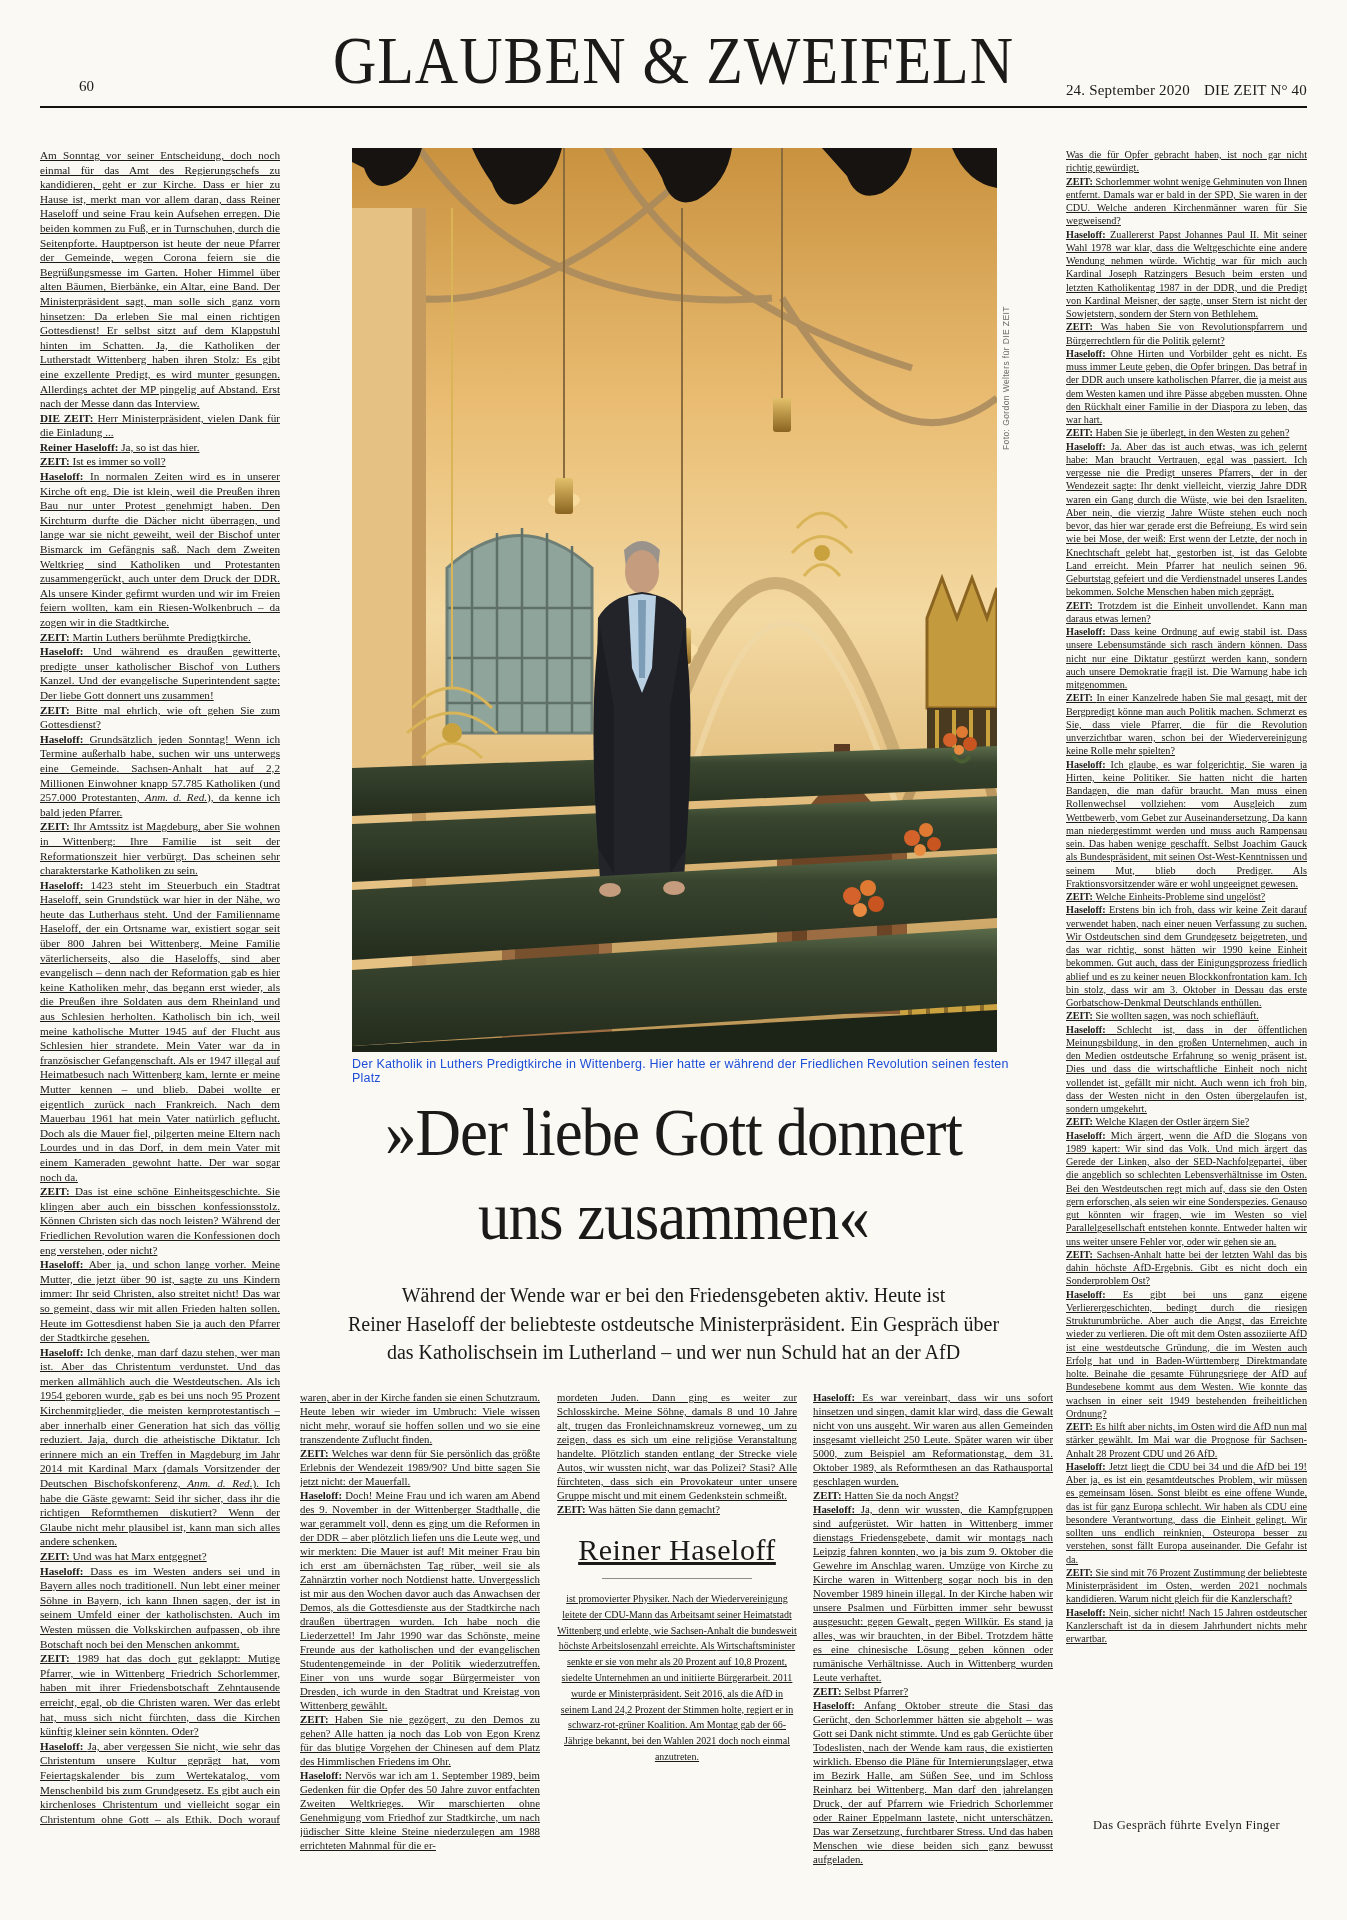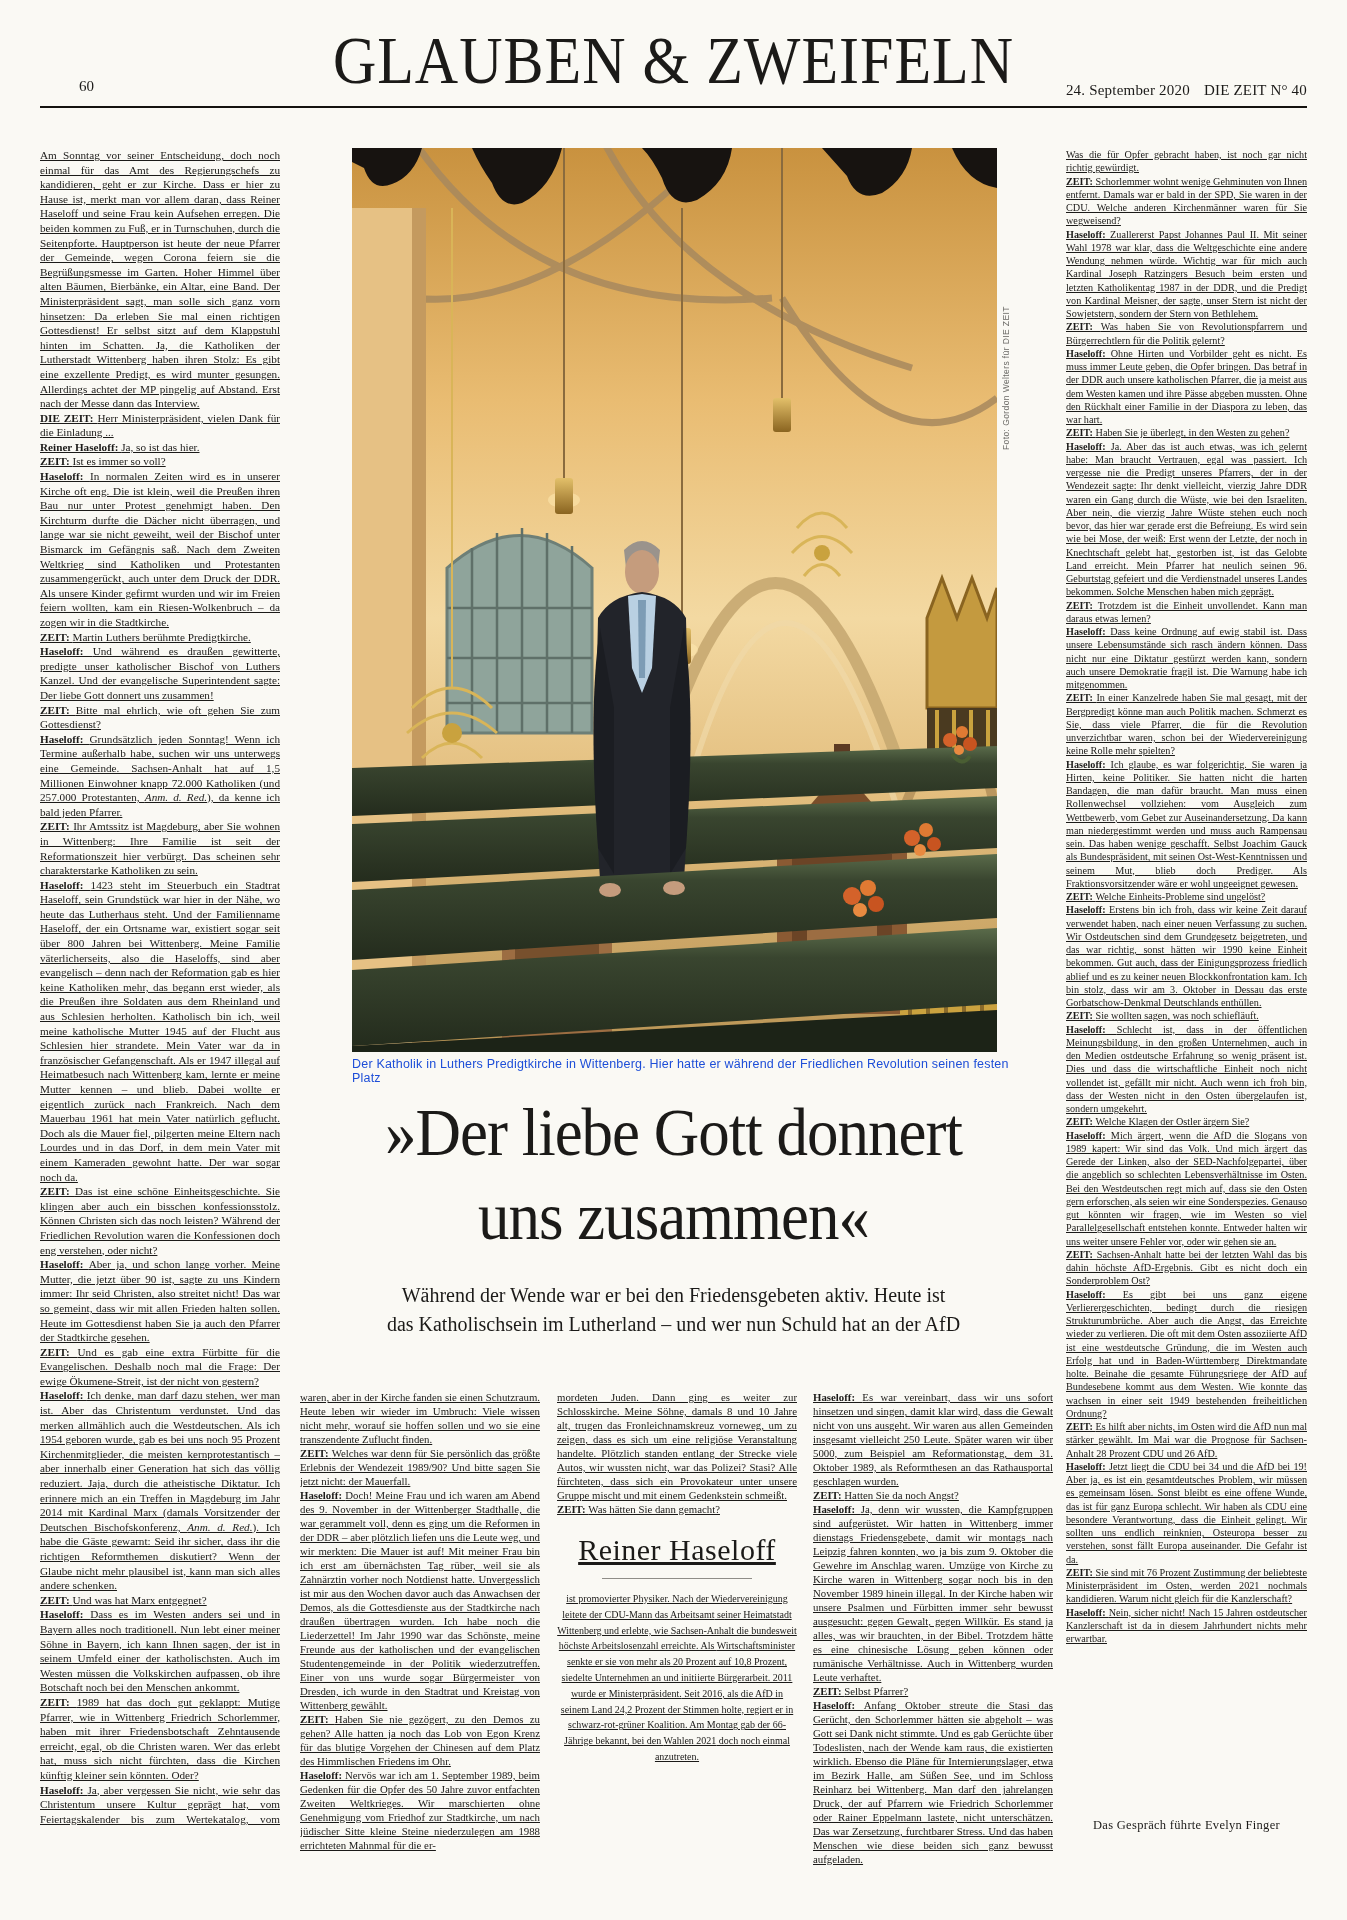--- a/index.html
+++ b/index.html
@@ -57,26 +57,25 @@
 
   <div id="col1" class="col">
       <p class="para"><span>Am Sonntag vor seiner Entscheidung, doch noch einmal für das Amt des Regierungschefs zu kandidieren, geht er zur Kirche. Dass er hier zu Hause ist, merkt man vor allem daran, dass Reiner Haseloff und seine Frau kein Aufsehen erregen. Die beiden kommen zu Fuß, er in Turnschuhen, durch die Seitenpforte. Hauptperson ist heute der neue Pfarrer der Gemeinde, wegen Corona feiern sie die Begrüßungsmesse im Garten. Hoher Himmel über alten Bäumen, Bierbänke, ein Altar, eine Band. Der Ministerpräsident sagt, man solle sich ganz vorn hinsetzen: Da erleben Sie mal einen richtigen Gottesdienst! Er selbst sitzt auf dem Klappstuhl hinten im Schatten. Ja, die Katholiken der Lutherstadt Wittenberg haben ihren Stolz: Es gibt eine exzellente Predigt, es wird munter gesungen. Allerdings achtet der MP pingelig auf Abstand. Erst nach der Messe dann das Interview.</span></p>
       <p class="para gap"><span class="b">DIE ZEIT: </span><span>Herr Ministerpräsident, vielen Dank für die Einladung ...</span></p>
       <p class="para"><span class="b">Reiner Haseloff: </span><span>Ja, so ist das hier.</span></p>
       <p class="para"><span class="b">ZEIT: </span><span>Ist es immer so voll?</span></p>
       <p class="para"><span class="b">Haseloff: </span><span>In normalen Zeiten wird es in unserer Kirche oft eng. Die ist klein, weil die Preußen ihren Bau nur unter Protest genehmigt haben. Den Kirchturm durfte die Dächer nicht überragen, und lange war sie nicht geweiht, weil der Bischof unter Bismarck im Gefängnis saß. Nach dem Zweiten Weltkrieg sind Katholiken und Protestanten zusammengerückt, auch unter dem Druck der DDR. Als unsere Kinder gefirmt wurden und wir im Freien feiern wollten, kam ein Riesen-Wolkenbruch – da zogen wir in die Stadtkirche.</span></p>
       <p class="para"><span class="b">ZEIT: </span><span>Martin Luthers berühmte Predigtkirche.</span></p>
       <p class="para"><span class="b">Haseloff: </span><span>Und während es draußen gewitterte, predigte unser katholischer Bischof von Luthers Kanzel. Und der evangelische Superintendent sagte: Der liebe Gott donnert uns zusammen!</span></p>
       <p class="para"><span class="b">ZEIT: </span><span>Bitte mal ehrlich, wie oft gehen Sie zum Gottesdienst?</span></p>
-      <p class="para"><span class="b">Haseloff: </span><span>Grundsätzlich jeden Sonntag! Wenn ich Termine außerhalb habe, suchen wir uns unterwegs eine Gemeinde. Sachsen-Anhalt hat auf 1,5 Millionen Einwohner knapp 72.000 Katholiken (und 257.000 Protestanten, </span><span class="i">Anm. d. Red.</span><span>), da kenne ich bald jeden Pfarrer.</span></p>
+      <p class="para"><span class="b">Haseloff: </span><span>Grundsätzlich jeden Sonntag! Wenn ich Termine außerhalb habe, suchen wir uns unterwegs eine Gemeinde. Sachsen-Anhalt hat auf 2,2 Millionen Einwohner knapp 57.785 Katholiken (und 257.000 Protestanten, </span><span class="i">Anm. d. Red.</span><span>), da kenne ich bald jeden Pfarrer.</span></p>
       <p class="para"><span class="b">ZEIT: </span><span>Ihr Amtssitz ist Magdeburg, aber Sie wohnen in Wittenberg: Ihre Familie ist seit der Reformationszeit hier verbürgt. Das scheinen sehr charakterstarke Katholiken zu sein.</span></p>
       <p class="para"><span class="b">Haseloff: </span><span>1423 steht im Steuerbuch ein Stadtrat Haseloff, sein Grundstück war hier in der Nähe, wo heute das Lutherhaus steht. Und der Familienname Haseloff, der ein Ortsname war, existiert sogar seit über 800 Jahren bei Wittenberg. Meine Familie väterlicherseits, also die Haseloffs, sind aber evangelisch – denn nach der Reformation gab es hier keine Katholiken mehr, das begann erst wieder, als die Preußen ihre Soldaten aus dem Rheinland und aus Schlesien herholten. Katholisch bin ich, weil meine katholische Mutter 1945 auf der Flucht aus Schlesien hier strandete. Mein Vater war da in französischer Gefangenschaft. Als er 1947 illegal auf Heimatbesuch nach Wittenberg kam, lernte er meine Mutter kennen – und blieb. Dabei wollte er eigentlich zurück nach Frankreich. Nach dem Mauerbau 1961 hat mein Vater natürlich geflucht. Doch als die Mauer fiel, pilgerten meine Eltern nach Lourdes und in das Dorf, in dem mein Vater mit einem Kameraden gewohnt hatte. Der war sogar noch da.</span></p>
       <p class="para"><span class="b">ZEIT: </span><span>Das ist eine schöne Einheitsgeschichte. Sie klingen aber auch ein bisschen konfessionsstolz. Können Christen sich das noch leisten? Während der Friedlichen Revolution waren die Konfessionen doch eng verstehen, oder nicht?</span></p>
       <p class="para"><span class="b">Haseloff: </span><span>Aber ja, und schon lange vorher. Meine Mutter, die jetzt über 90 ist, sagte zu uns Kindern immer: Ihr seid Christen, also streitet nicht! Das war so gemeint, dass wir mit allen Frieden halten sollen. Heute im Gottesdienst haben Sie ja auch den Pfarrer der Stadtkirche gesehen.</span></p>
-      <p class="para"><span class="b">ZEIT: </span><span>Und es gab eine extra Fürbitte für die Evangelischen. Deshalb noch mal die Frage: Der ewige Ökumene-Streit, ist der nicht von gestern?</span></p>
       <p class="para"><span class="b">Haseloff: </span><span>Ich denke, man darf dazu stehen, wer man ist. Aber das Christentum verdunstet. Und das merken allmählich auch die Westdeutschen. Als ich 1954 geboren wurde, gab es bei uns noch 95 Prozent Kirchenmitglieder, die meisten kernprotestantisch – aber innerhalb einer Generation hat sich das völlig reduziert. Jaja, durch die atheistische Diktatur. Ich erinnere mich an ein Treffen in Magdeburg im Jahr 2014 mit Kardinal Marx (damals Vorsitzender der Deutschen Bischofskonferenz, </span><span class="i">Anm. d. Red.</span><span>). Ich habe die Gäste gewarnt: Seid ihr sicher, dass ihr die richtigen Reformthemen diskutiert? Wenn der Glaube nicht mehr plausibel ist, kann man sich alles andere schenken.</span></p>
       <p class="para"><span class="b">ZEIT: </span><span>Und was hat Marx entgegnet?</span></p>
       <p class="para"><span class="b">Haseloff: </span><span>Dass es im Westen anders sei und in Bayern alles noch traditionell. Nun lebt einer meiner Söhne in Bayern, ich kann Ihnen sagen, der ist in seinem Umfeld einer der katholischsten. Auch im Westen müssen die Volkskirchen aufpassen, ob ihre Botschaft noch bei den Menschen ankommt.</span></p>
       <p class="para"><span class="b">ZEIT: </span><span>1989 hat das doch gut geklappt: Mutige Pfarrer, wie in Wittenberg Friedrich Schorlemmer, haben mit ihrer Friedensbotschaft Zehntausende erreicht, egal, ob die Christen waren. Wer das erlebt hat, muss sich nicht fürchten, dass die Kirchen künftig kleiner sein könnten. Oder?</span></p>
       <p class="para"><span class="b">Haseloff: </span><span>Ja, aber vergessen Sie nicht, wie sehr das Christentum unsere Kultur geprägt hat, vom Feiertagskalender bis zum Wertekatalog, vom Menschenbild bis zum Grundgesetz. Es gibt auch ein kirchenloses Christentum und vielleicht sogar ein Christentum ohne Gott – als Ethik. Doch worauf unser Miteinander künftig beruht, was uns eint, das ist eine offene Frage. Es gab schon 1989 eine Generation junger Leute, die nicht mehr getauft</span></p>
     </div>
 
   <div id="photo">
     <svg viewBox="0 0 645 904" preserveAspectRatio="none">
       <defs>
@@ -234,20 +233,21 @@
   </div>
   <div class="credit">Foto: Gordon Welters für DIE ZEIT</div>
   <div class="caption">Der Katholik in Luthers Predigtkirche in Wittenberg. Hier hatte er während der Friedlichen Revolution seinen festen Platz</div>
 
   <div class="headline">
     <div>»Der liebe Gott donnert</div>
     <div>uns zusammen«</div>
   </div>
   <div class="standfirst">
     <div>Während der Wende war er bei den Friedensgebeten aktiv. Heute ist</div>
+    <div>Reiner Haseloff der beliebteste ostdeutsche Ministerpräsident. Ein Gespräch über</div>
     <div>das Katholischsein im Lutherland – und wer nun Schuld hat an der AfD</div>
   </div>
 
   <div id="col2" class="col">
       <p class="para"><span>waren, aber in der Kirche fanden sie einen Schutzraum. Heute leben wir wieder im Umbruch: Viele wissen nicht mehr, worauf sie hoffen sollen und wo sie eine transzendente Zuflucht finden.</span></p>
       <p class="para"><span class="b">ZEIT: </span><span>Welches war denn für Sie persönlich das größte Erlebnis der Wendezeit 1989/90? Und bitte sagen Sie jetzt nicht: der Mauerfall.</span></p>
       <p class="para"><span class="b">Haseloff: </span><span>Doch! Meine Frau und ich waren am Abend des 9. November in der Wittenberger Stadthalle, die war gerammelt voll, denn es ging um die Reformen in der DDR – aber plötzlich liefen uns die Leute weg, und wir merkten: Die Mauer ist auf! Mit meiner Frau bin ich erst am übernächsten Tag rüber, weil sie als Zahnärztin vorher noch Notdienst hatte. Unvergesslich ist mir aus den Wochen davor auch das Anwachsen der Demos, als die Gottesdienste aus der Stadtkirche nach draußen übertragen wurden. Ich habe noch die Liederzettel! Im Jahr 1990 war das Schönste, meine Freunde aus der katholischen und der evangelischen Studentengemeinde in der Politik wiederzutreffen. Einer von uns wurde sogar Bürgermeister von Dresden, ich wurde in den Stadtrat und Kreistag von Wittenberg gewählt.</span></p>
       <p class="para"><span class="b">ZEIT: </span><span>Haben Sie nie gezögert, zu den Demos zu gehen? Alle hatten ja noch das Lob von Egon Krenz für das blutige Vorgehen der Chinesen auf dem Platz des Himmlischen Friedens im Ohr.</span></p>
       <p class="para"><span class="b">Haseloff: </span><span>Nervös war ich am 1. September 1989, beim Gedenken für die Opfer des 50 Jahre zuvor entfachten Zweiten Weltkrieges. Wir marschierten ohne Genehmigung vom Friedhof zur Stadtkirche, um nach jüdischer Sitte kleine Steine niederzulegen am 1988 errichteten Mahnmal für die er-</span></p>
     </div>

